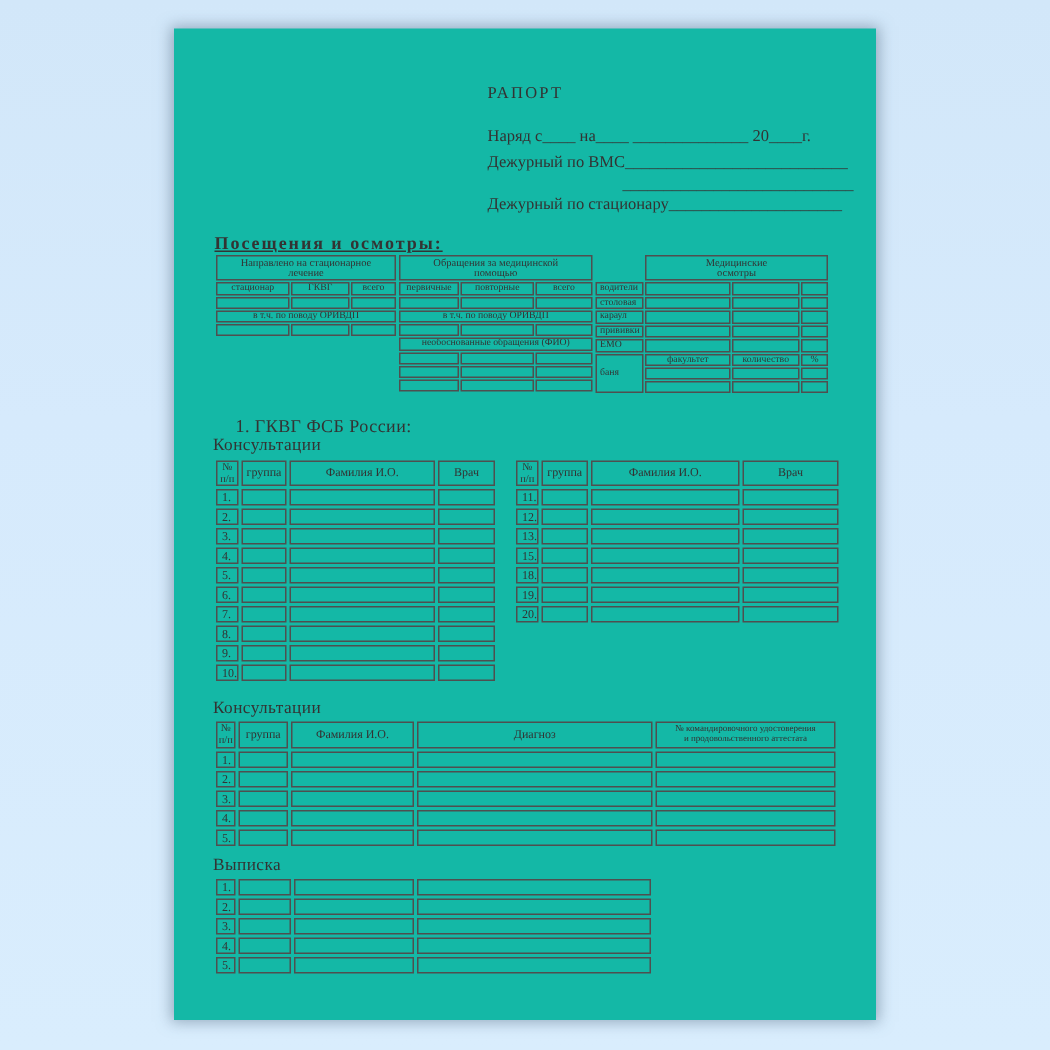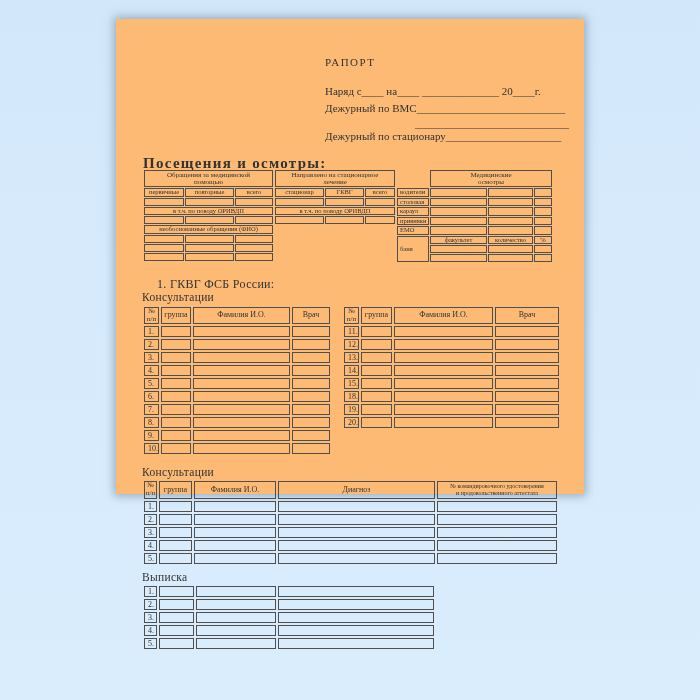--- a/index.html
+++ b/index.html
@@ -2,30 +2,30 @@
 <html><head>
 <meta charset="utf-8">
 <style>
   html,body{margin:0;padding:0;}
   body{
     width:700px;height:700px;position:relative;overflow:hidden;
     background:linear-gradient(180deg,#d2e7f9 0%,#d6eafc 40%,#d9edfd 100%);
     font-family:"Liberation Serif","DejaVu Serif",serif;color:#333;
   }
   .paper{
-    position:absolute;left:116px;top:19px;width:468px;height:475px;
-    background:#fdba74;box-shadow:0 0 9px 2px rgba(93,117,140,.55);
+    position:absolute;left:116px;top:19px;width:468px;height:661px;
+    background:#14b8a6;box-shadow:0 0 9px 2px rgba(93,117,140,.55);
   }
   .abs{position:absolute;}
   
   .form-head{position:absolute;left:209px;top:37px;width:244px;font-size:11px;}
   .form-head .fline{position:absolute;left:0;width:244px;white-space:nowrap;}
   .doc-title{letter-spacing:1.5px;}
   
-  .sec-ls{font-size:15px;font-weight:bold;letter-spacing:1.3px;}
+  .sec-ls{font-size:12px;font-weight:bold;letter-spacing:1.3px;text-decoration:underline;}
   .sec-big{font-size:11.5px;letter-spacing:.3px;text-align:center;}
   .sub-big{font-size:12px;letter-spacing:.3px;}
   .center{text-align:center;}
   
   table{border-collapse:separate;table-layout:fixed;}
   td{border:1px solid #4f4f4f;padding:0;vertical-align:middle;overflow:hidden;}
   .pre{white-space:pre-line;}
   .rowflex{display:flex;align-items:flex-start;}
   
   .ut{border-spacing:1px;}
@@ -64,20 +64,52 @@
     <div class="fline doc-title" style="top:0;">РАПОРТ</div>
     <div class="fline" style="top:29px;">Наряд с____ на____ ______________ 20____г.</div>
     <div class="fline" style="top:46px;">Дежурный по ВМС___________________________</div>
     <div class="fline" style="top:61px;text-align:right;">____________________________</div>
     <div class="fline" style="top:74px;">Дежурный по стационару_____________________</div>
   </div>
 
   <div class="abs sec-ls" style="left:27px;top:136px;">Посещения и осмотры:</div>
 
   <div class="abs rowflex" style="left:27px;top:150px;">
+
+    <table class="ut">
+      <colgroup>
+          <col style="width:49px">
+          <col style="width:39px">
+          <col style="width:30px">
+        </colgroup>
+      <tbody>
+          <tr>
+            <td colspan="3" class="hd pre">Направлено на стационарное
+лечение</td>
+          </tr>
+      <tr>
+        <td>стационар</td>
+        <td>ГКВГ</td>
+        <td>всего</td>
+      </tr>
+      <tr>
+            <td></td>
+            <td></td>
+            <td></td>
+          </tr>
+      <tr>
+            <td colspan="3">в т.ч. по поводу ОРИВДП</td>
+          </tr>
+      <tr>
+            <td></td>
+            <td></td>
+            <td></td>
+          </tr>
+    </tbody>
+      </table>
 
     <table class="ut">
       <colgroup>
           <col style="width:40px">
           <col style="width:49px">
           <col style="width:38px">
         </colgroup>
       <tbody>
           <tr>
             <td colspan="3" class="hd pre">Обращения за медицинской
@@ -106,52 +138,20 @@
           </tr>
       <tr>
             <td></td>
             <td></td>
             <td></td>
           </tr>
       <tr>
             <td></td>
             <td></td>
             <td></td>
-          </tr>
-      <tr>
-            <td></td>
-            <td></td>
-            <td></td>
-          </tr>
-    </tbody>
-      </table>
-
-    <table class="ut">
-      <colgroup>
-          <col style="width:49px">
-          <col style="width:39px">
-          <col style="width:30px">
-        </colgroup>
-      <tbody>
-          <tr>
-            <td colspan="3" class="hd pre">Направлено на стационарное
-лечение</td>
-          </tr>
-      <tr>
-        <td>стационар</td>
-        <td>ГКВГ</td>
-        <td>всего</td>
-      </tr>
-      <tr>
-            <td></td>
-            <td></td>
-            <td></td>
-          </tr>
-      <tr>
-            <td colspan="3">в т.ч. по поводу ОРИВДП</td>
           </tr>
       <tr>
             <td></td>
             <td></td>
             <td></td>
           </tr>
     </tbody>
       </table>
 
     <table class="ut">
@@ -320,26 +320,20 @@
             <td></td>
           </tr>
       <tr>
             <td class="num">12.</td>
             <td></td>
             <td></td>
             <td></td>
           </tr>
       <tr>
             <td class="num">13.</td>
-            <td></td>
-            <td></td>
-            <td></td>
-          </tr>
-      <tr>
-            <td class="num">14.</td>
             <td></td>
             <td></td>
             <td></td>
           </tr>
       <tr>
             <td class="num">15.</td>
             <td></td>
             <td></td>
             <td></td>
           </tr>

